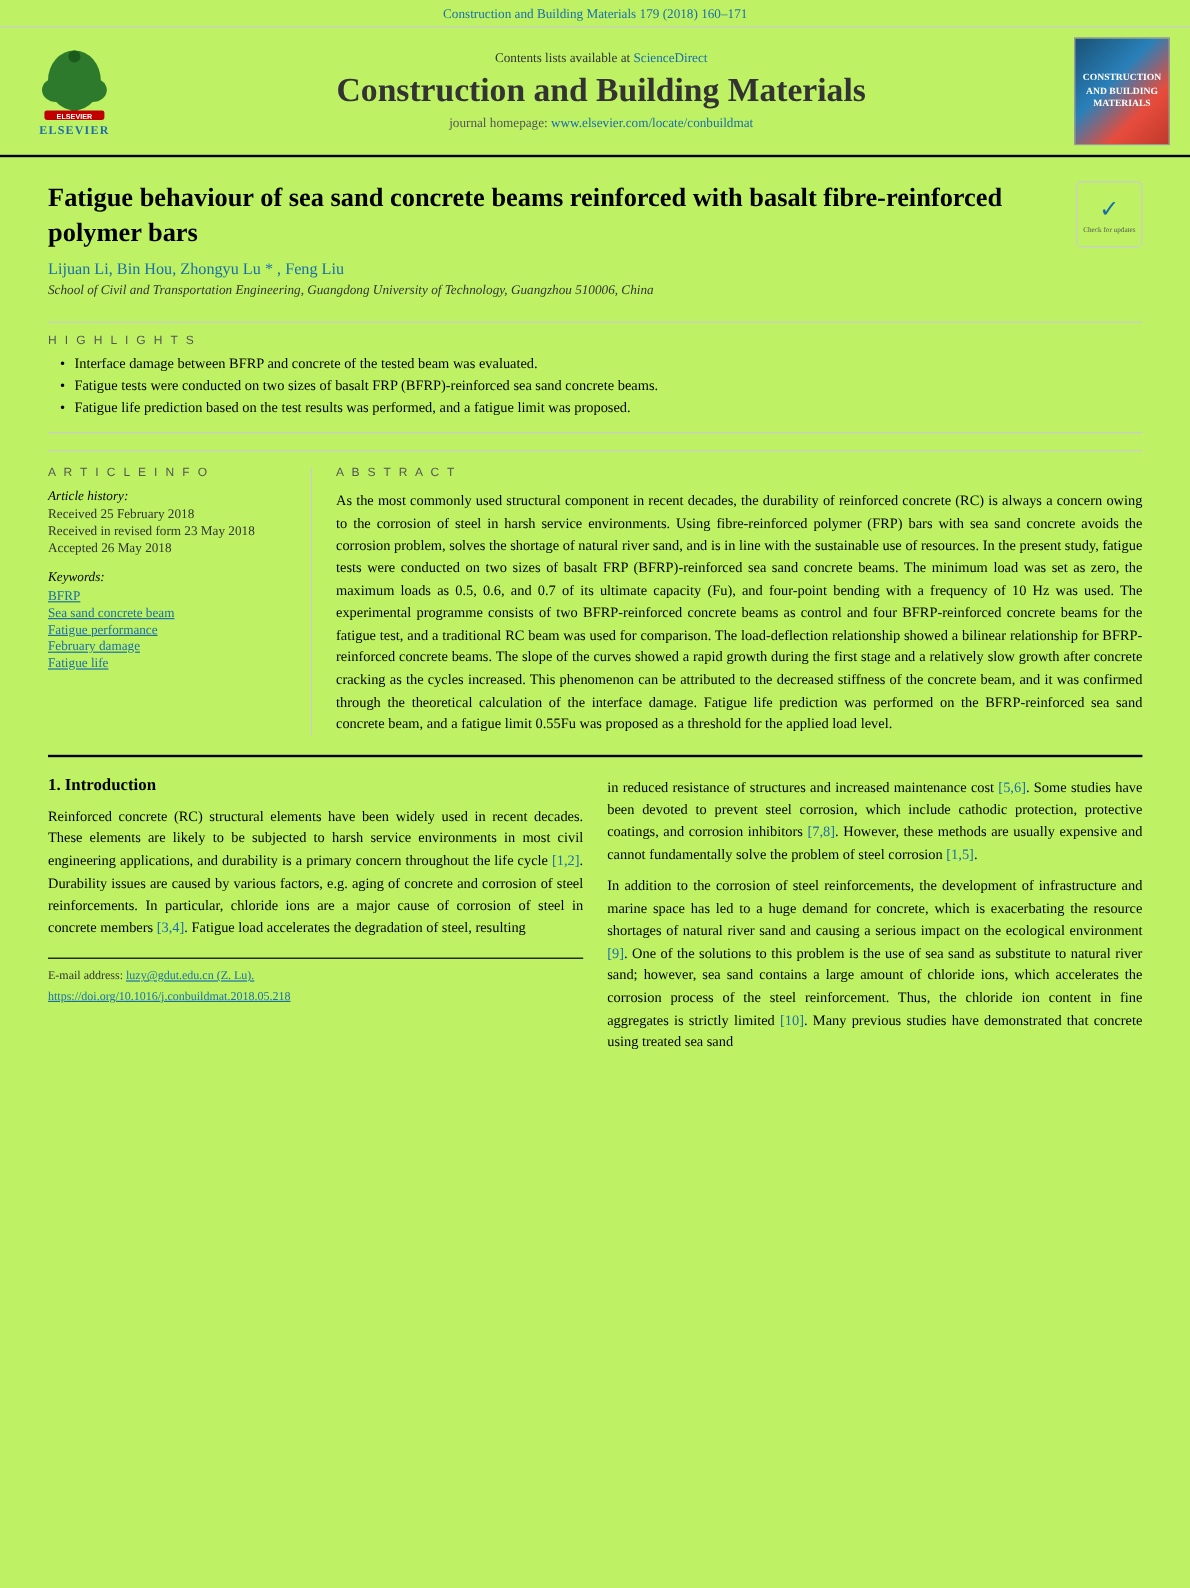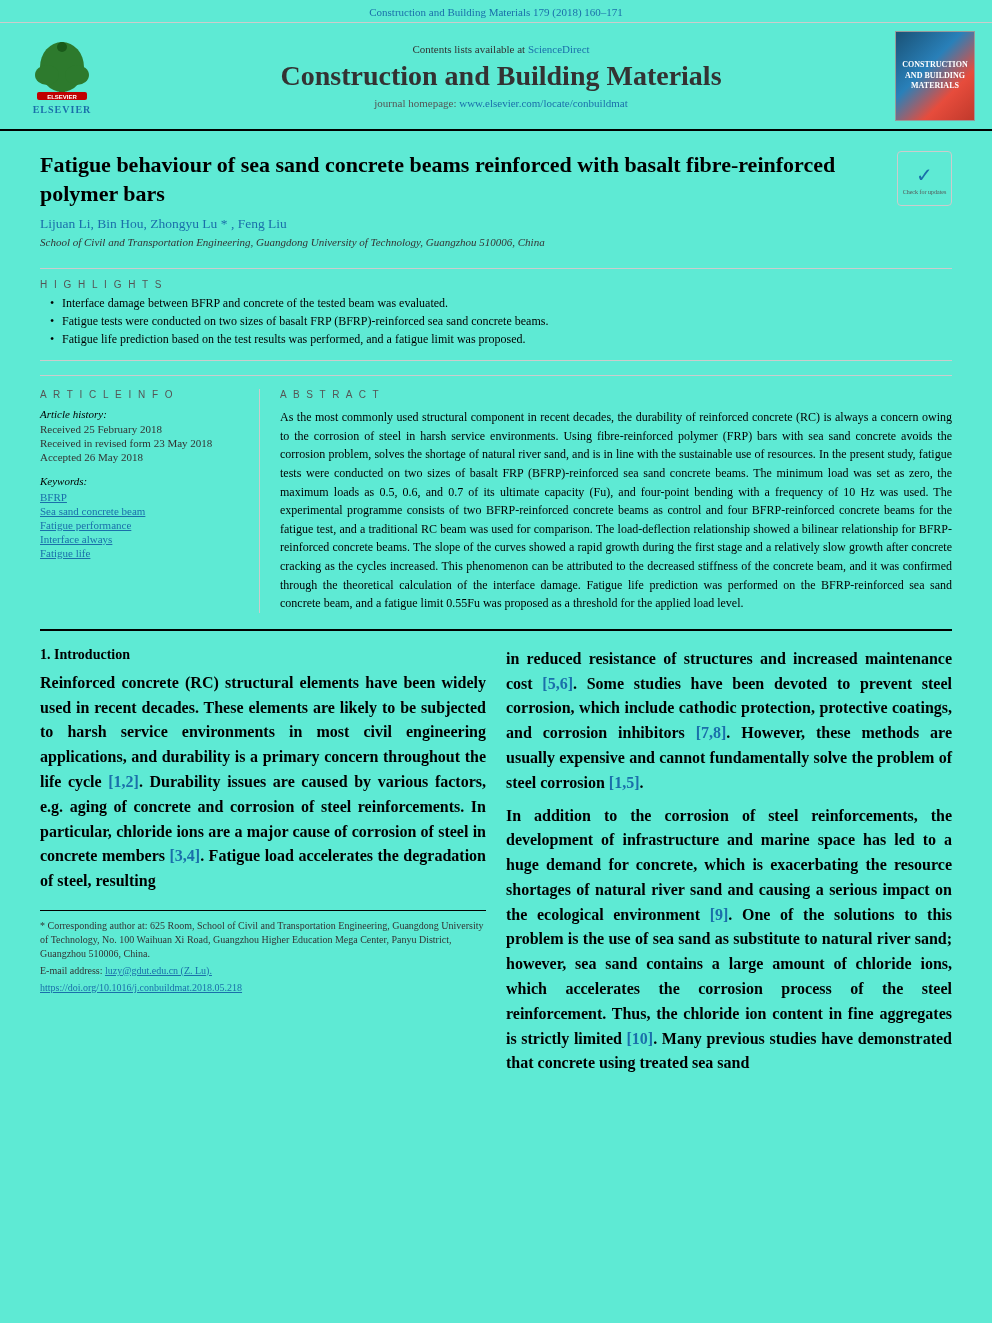--- a/index.html
+++ b/index.html
@@ -8,21 +8,21 @@
       font-family: 'Times New Roman', Times, serif;
       font-size: 13px;
       color: #000;
       width: 992px;
       min-height: 1323px;
     }
 
     .page-wrapper {
       width: 992px;
       min-height: 1323px;
-      background: #5eead4;
+      background: #bef264;
       padding: 0;
     }
 
     
     .journal-top-bar {
       text-align: center;
       padding: 6px 0 4px;
       font-size: 11px;
       color: #1a6faa;
       border-bottom: 1px solid #ccc;
@@ -304,26 +304,25 @@
     .body-col {
       flex: 1;
     }
     .section-heading {
       font-size: 14px;
       font-weight: bold;
       color: #000;
       margin-bottom: 8px;
     }
     .body-text {
-      font-size: 16px;
+      font-size: 12px;
       line-height: 1.55;
       color: #000;
       text-align: justify;
       margin-bottom: 8px;
-      font-weight: bold;
     }
     .body-text a, .inline-ref {
       color: #1a6faa;
       text-decoration: none;
     }
 
     
     .footnote-section {
       border-top: 1px solid #000;
       margin-top: 16px;
@@ -425,21 +424,21 @@
           <div class="history-item">Received 25 February 2018</div>
           <div class="history-item">Received in revised form 23 May 2018</div>
           <div class="history-item">Accepted 26 May 2018</div>
         </div>
 
         <div class="keywords-block">
           <div class="keywords-title">Keywords:</div>
           <div class="keyword-item">BFRP</div>
           <div class="keyword-item">Sea sand concrete beam</div>
           <div class="keyword-item">Fatigue performance</div>
-          <div class="keyword-item">Interface always</div>
+          <div class="keyword-item">February damage</div>
           <div class="keyword-item">Fatigue life</div>
         </div>
       </div>
 
       <div class="abstract-col">
         <div class="abstract-label">A B S T R A C T</div>
         <div class="abstract-text">As the most commonly used structural component in recent decades, the durability of reinforced concrete (RC) is always a concern owing to the corrosion of steel in harsh service environments. Using fibre-reinforced polymer (FRP) bars with sea sand concrete avoids the corrosion problem, solves the shortage of natural river sand, and is in line with the sustainable use of resources. In the present study, fatigue tests were conducted on two sizes of basalt FRP (BFRP)-reinforced sea sand concrete beams. The minimum load was set as zero, the maximum loads as 0.5, 0.6, and 0.7 of its ultimate capacity (Fu), and four-point bending with a frequency of 10 Hz was used. The experimental programme consists of two BFRP-reinforced concrete beams as control and four BFRP-reinforced concrete beams for the fatigue test, and a traditional RC beam was used for comparison. The load-deflection relationship showed a bilinear relationship for BFRP-reinforced concrete beams. The slope of the curves showed a rapid growth during the first stage and a relatively slow growth after concrete cracking as the cycles increased. This phenomenon can be attributed to the decreased stiffness of the concrete beam, and it was confirmed through the theoretical calculation of the interface damage. Fatigue life prediction was performed on the BFRP-reinforced sea sand concrete beam, and a fatigue limit 0.55Fu was proposed as a threshold for the applied load level.</div>
       </div>
 
     </div>
@@ -448,21 +447,20 @@
 
     <div class="body-two-col">
 
       <div class="body-col">
         <div class="section-heading">1. Introduction</div>
         <p class="body-text">
           Reinforced concrete (RC) structural elements have been widely used in recent decades. These elements are likely to be subjected to harsh service environments in most civil engineering applications, and durability is a primary concern throughout the life cycle <a href="#" class="inline-ref">[1,2]</a>. Durability issues are caused by various factors, e.g. aging of concrete and corrosion of steel reinforcements. In particular, chloride ions are a major cause of corrosion of steel in concrete members <a href="#" class="inline-ref">[3,4]</a>. Fatigue load accelerates the degradation of steel, resulting
         </p>
 
         <div class="footnote-section">
-          <div class="footnote-line">* Corresponding author at: 625 Room, School of Civil and Transportation Engineering, Guangdong University of Technology, No. 100 Waihuan Xi Road, Guangzhou Higher Education Mega Center, Panyu District, Guangzhou 510006, China.</div>
           <div class="footnote-line">
             <span>E-mail address:</span>
             <a href="#" class="footnote-doi">luzy@gdut.edu.cn (Z. Lu).</a>
           </div>
           <div class="footnote-line">
             <a href="#" class="footnote-doi">https://doi.org/10.1016/j.conbuildmat.2018.05.218</a>
           </div>
         </div>
       </div>
 

